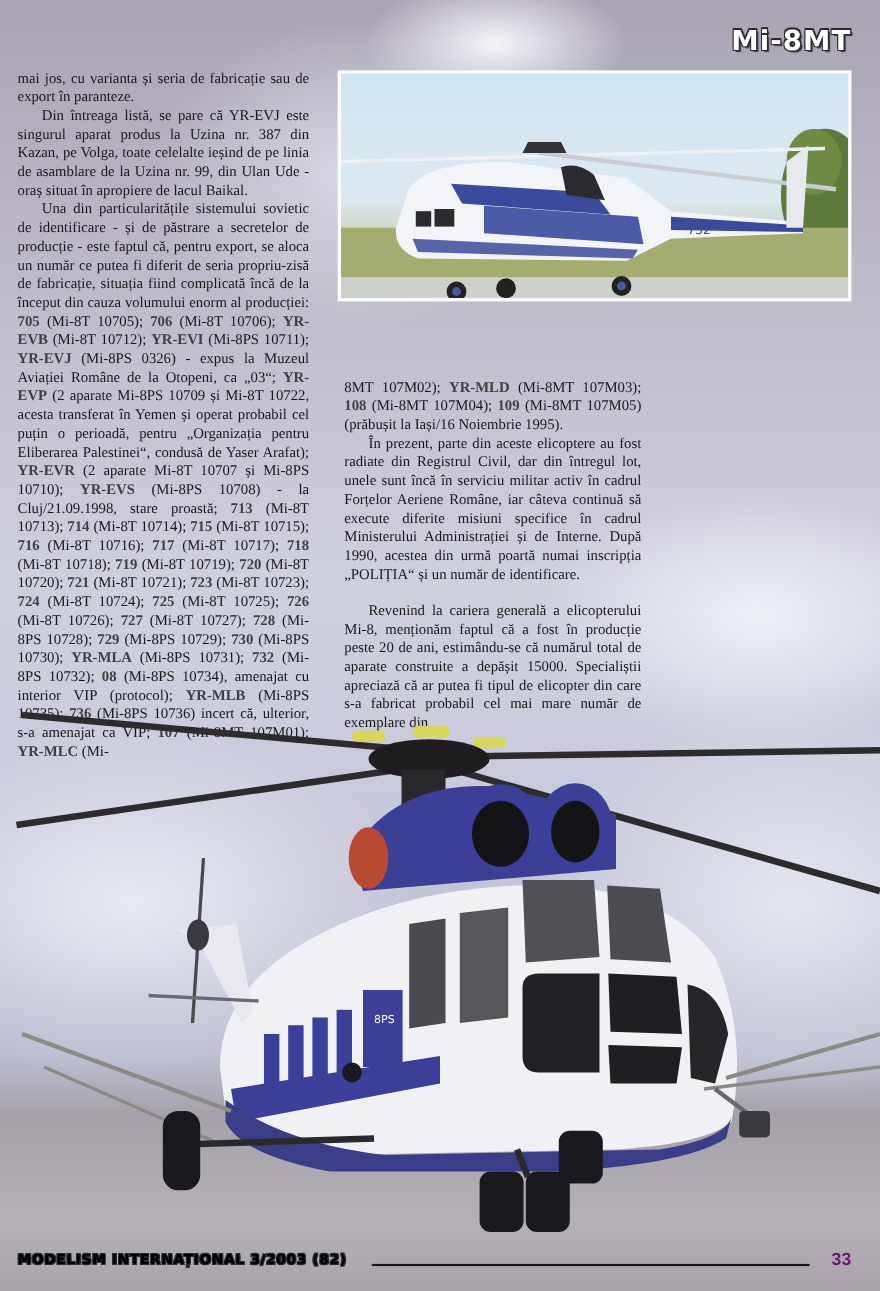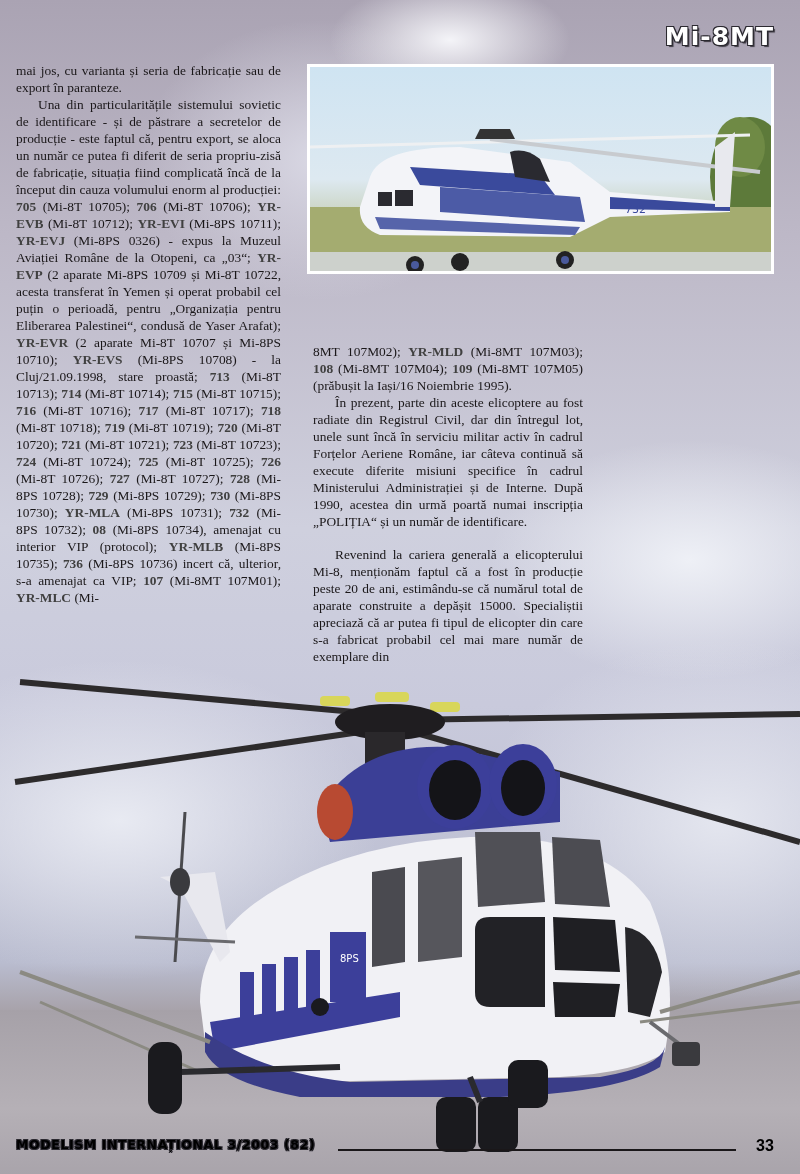--- a/index.html
+++ b/index.html
@@ -37,31 +37,31 @@
   .col-left { left: 16px; top: 62px; width: 265px; }
   .col-right { left: 313px; top: 343px; width: 270px; }
   .col-right p.gap { margin-top: 16px; }
   .hl { color: #404040; font-weight: bold; }
   .photo-top {
     position: absolute; left: 307px; top: 64px; width: 467px; height: 210px;
     border: 3px solid #ffffff; box-sizing: border-box; overflow: hidden;
     background: linear-gradient(180deg, #cfe4f2 0%, #dde9f1 55%, #c7d0b9 75%, #a8b07a 85%, #9aa36c 100%);
   }
   .photo-top svg, .photo-big svg { display: block; }
-  .photo-big { position: absolute; left: 0; top: 672px; width: 800px; height: 490px; }
+  .photo-big { position: absolute; left: 0; top: 640px; width: 800px; height: 490px; }
   .footer-left {
     position: absolute; left: 16px; top: 1137px;
     font-family: "DejaVu Sans", sans-serif; font-weight: 900; font-size: 12.5px;
     color: #000000; letter-spacing: 0.6px;
     text-shadow: 1px 1px 0 #2b2930, -1px -1px 0 #2b2930, 1px -1px 0 #2b2930, -1px 1px 0 #2b2930;
   }
   .footer-rule { position: absolute; left: 338px; top: 1149px; width: 398px; height: 2px; background: #1a1719; }
   .page-num {
     position: absolute; left: 756px; top: 1137px;
-    font-family: "Liberation Sans", sans-serif; font-weight: bold; font-size: 16px; color: #000000;
+    font-family: "Liberation Sans", sans-serif; font-weight: bold; font-size: 16px; color: #701a75;
   }
 </style>
 </head>
 <body>
 
 <div class="bg"></div>
 <div class="ground"></div>
 
 <div class="header-title">Mi-8MT</div>
 
@@ -87,20 +87,21 @@
     <circle cx="105" cy="198" r="9" fill="#222"></circle>
     <circle cx="150" cy="195" r="9" fill="#222"></circle>
     <circle cx="255" cy="193" r="9" fill="#222"></circle>
     <circle cx="105" cy="198" r="4" fill="#4a5a9c"></circle>
     <circle cx="255" cy="193" r="4" fill="#4a5a9c"></circle>
   </svg>
 </div>
 
 <div class="col col-left">
   <p>mai jos, cu varianta și seria de fabricație sau de export în paranteze.</p>
+  <p class="ind">Din întreaga listă, se pare că YR-EVJ este singurul aparat produs la Uzina nr. 387 din Kazan, pe Volga, toate celelalte ieșind de pe linia de asamblare de la Uzina nr. 99, din Ulan Ude - oraș situat în apropiere de lacul Baikal.</p>
   <p class="ind"><span>Una din particularitățile sistemului sovietic de identificare - și de păstrare a secretelor de producție - este faptul că, pentru export, se aloca un număr ce putea fi diferit de seria propriu-zisă de fabricație, situația fiind complicată încă de la început din cauza volumului enorm al producției: </span><span id="left-entries"><span class="hl">705</span><span> (Mi-8T 10705); </span><span class="hl">706</span><span> (Mi-8T 10706); </span><span class="hl">YR-EVB</span><span> (Mi-8T 10712); </span><span class="hl">YR-EVI</span><span> (Mi-8PS 10711); </span><span class="hl">YR-EVJ</span><span> (Mi-8PS 0326) - expus la Muzeul Aviației Române de la Otopeni, ca „03“; </span><span class="hl">YR-EVP</span><span> (2 aparate Mi-8PS 10709 și Mi-8T 10722, acesta transferat în Yemen și operat probabil cel puțin o perioadă, pentru „Organizația pentru Eliberarea Palestinei“, condusă de Yaser Arafat); </span><span class="hl">YR-EVR</span><span> (2 aparate Mi-8T 10707 și Mi-8PS 10710); </span><span class="hl">YR-EVS</span><span> (Mi-8PS 10708) - la Cluj/21.09.1998, stare proastă; </span><span class="hl">713</span><span> (Mi-8T 10713); </span><span class="hl">714</span><span> (Mi-8T 10714); </span><span class="hl">715</span><span> (Mi-8T 10715); </span><span class="hl">716</span><span> (Mi-8T 10716); </span><span class="hl">717</span><span> (Mi-8T 10717); </span><span class="hl">718</span><span> (Mi-8T 10718); </span><span class="hl">719</span><span> (Mi-8T 10719); </span><span class="hl">720</span><span> (Mi-8T 10720); </span><span class="hl">721</span><span> (Mi-8T 10721); </span><span class="hl">723</span><span> (Mi-8T 10723); </span><span class="hl">724</span><span> (Mi-8T 10724); </span><span class="hl">725</span><span> (Mi-8T 10725); </span><span class="hl">726</span><span> (Mi-8T 10726); </span><span class="hl">727</span><span> (Mi-8T 10727); </span><span class="hl">728</span><span> (Mi-8PS 10728); </span><span class="hl">729</span><span> (Mi-8PS 10729); </span><span class="hl">730</span><span> (Mi-8PS 10730); </span><span class="hl">YR-MLA</span><span> (Mi-8PS 10731); </span><span class="hl">732</span><span> (Mi-8PS 10732); </span><span class="hl">08</span><span> (Mi-8PS 10734), amenajat cu interior VIP (protocol); </span><span class="hl">YR-MLB</span><span> (Mi-8PS 10735); </span><span class="hl">736</span><span> (Mi-8PS 10736) incert că, ulterior, s-a amenajat ca VIP; </span><span class="hl">107</span><span> (Mi-8MT 107M01); </span><span class="hl">YR-MLC</span><span> (Mi-</span></span></p>
 </div>
 
 <div class="col col-right">
   <p><span id="right-entries"><span>8MT 107M02); </span><span class="hl">YR-MLD</span><span> (Mi-8MT 107M03); </span><span class="hl">108</span><span> (Mi-8MT 107M04); </span><span class="hl">109</span><span> (Mi-8MT 107M05) (prăbușit la Iași/16 Noiembrie 1995).</span></span></p>
   <p class="ind">În prezent, parte din aceste elicoptere au fost radiate din Registrul Civil, dar din întregul lot, unele sunt încă în serviciu militar activ în cadrul Forțelor Aeriene Române, iar câteva continuă să execute diferite misiuni specifice în cadrul Ministerului Administrației și de Interne. După 1990, acestea din urmă poartă numai inscripția „POLIȚIA“ și un număr de identificare.</p>
   <p class="ind gap">Revenind la cariera generală a elicopterului Mi-8, menționăm faptul că a fost în producție peste 20 de ani, estimându-se că numărul total de aparate construite a depășit 15000. Specialiștii apreciază că ar putea fi tipul de elicopter din care s-a fabricat probabil cel mai mare număr de exemplare din</p>
 </div>
 
 <div class="photo-big">

